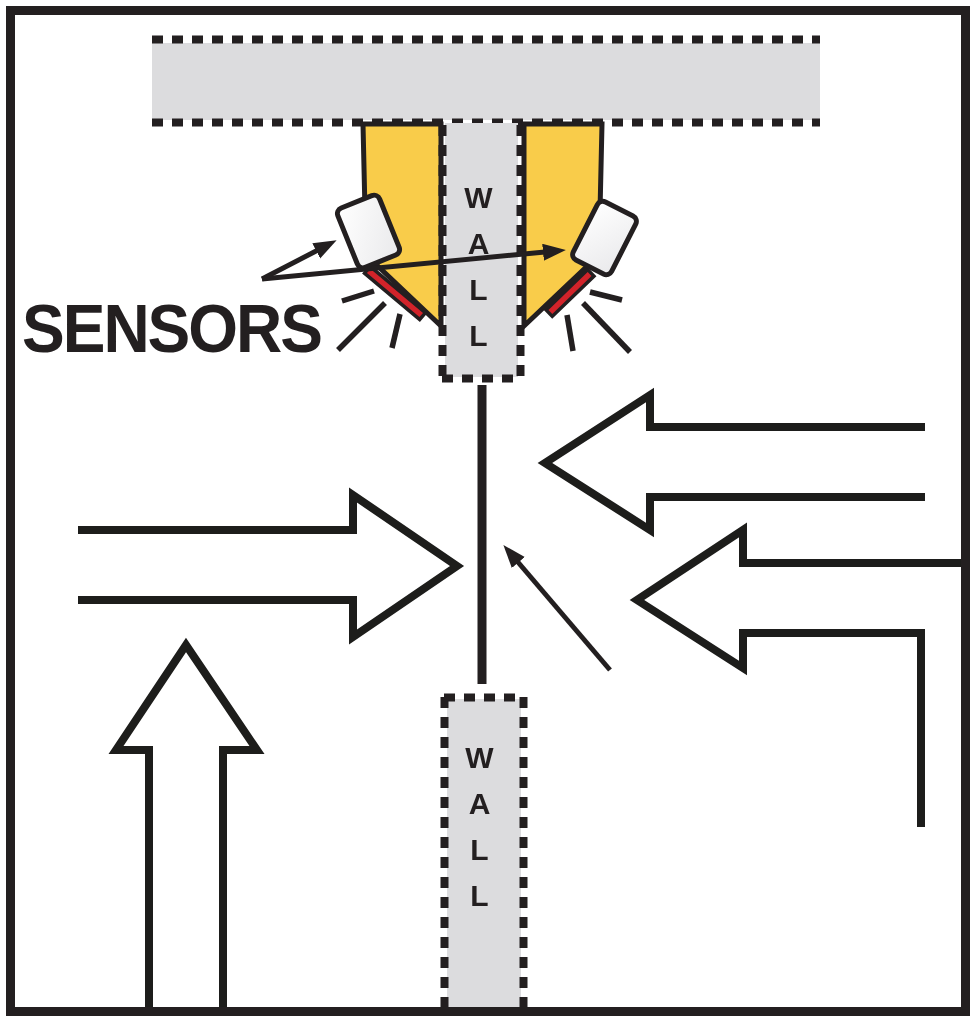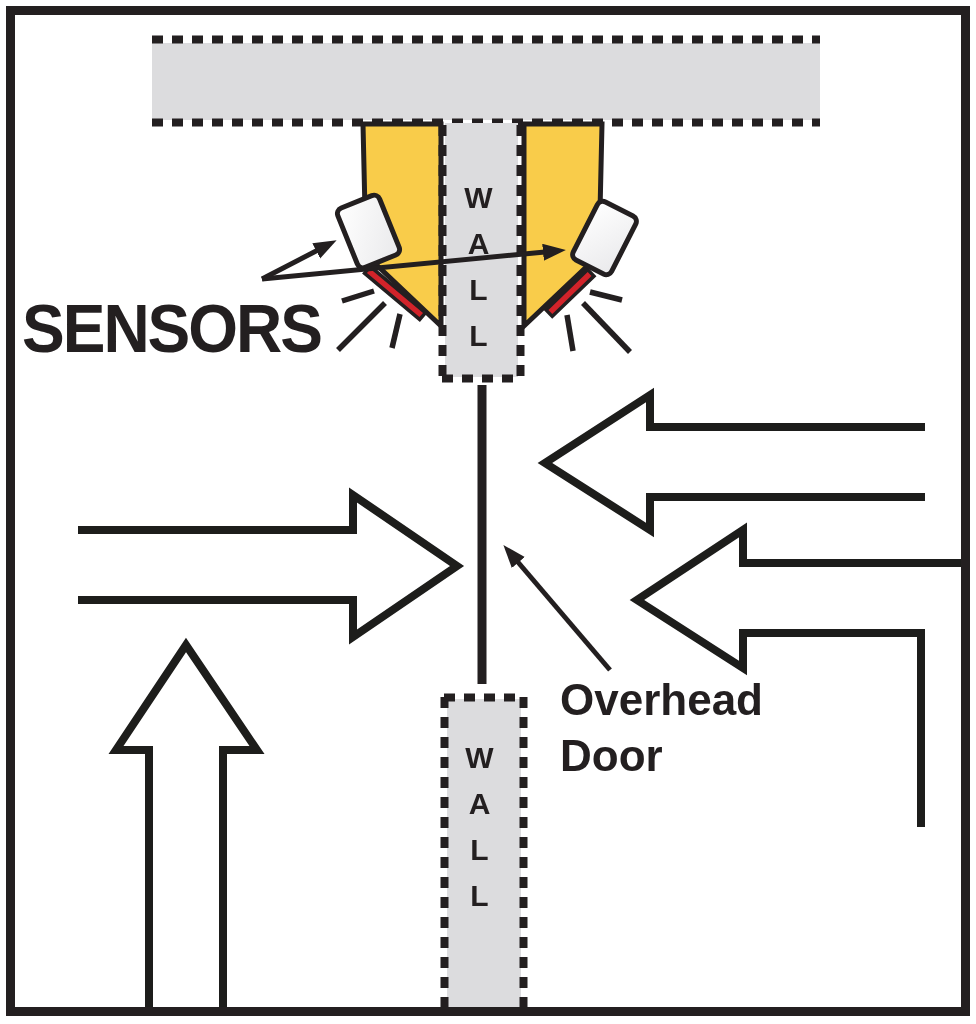--- a/index.html
+++ b/index.html
@@ -111,14 +111,13 @@
 
     <rect x="10.5" y="10.5" width="955" height="1001" fill="none" stroke="#231f20" stroke-width="9"></rect>
   </svg>
 
   <div class="label sensors-label">SENSORS</div>
 
   <div class="label wall-label wall-label-top">WALL</div>
 
   <div class="label wall-label wall-label-bottom">WALL</div>
 
-  <div class="label overhead-door-label">Overhead Door</div>
 </div>
 
 </body></html>

